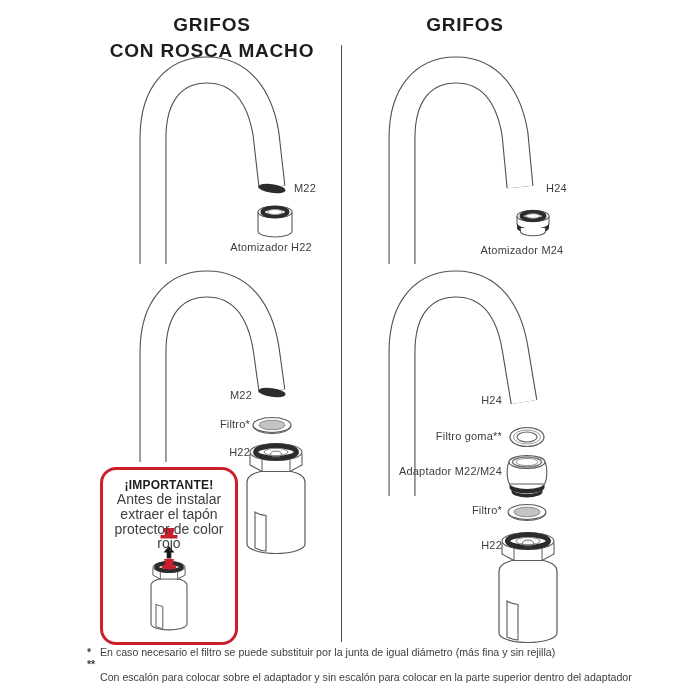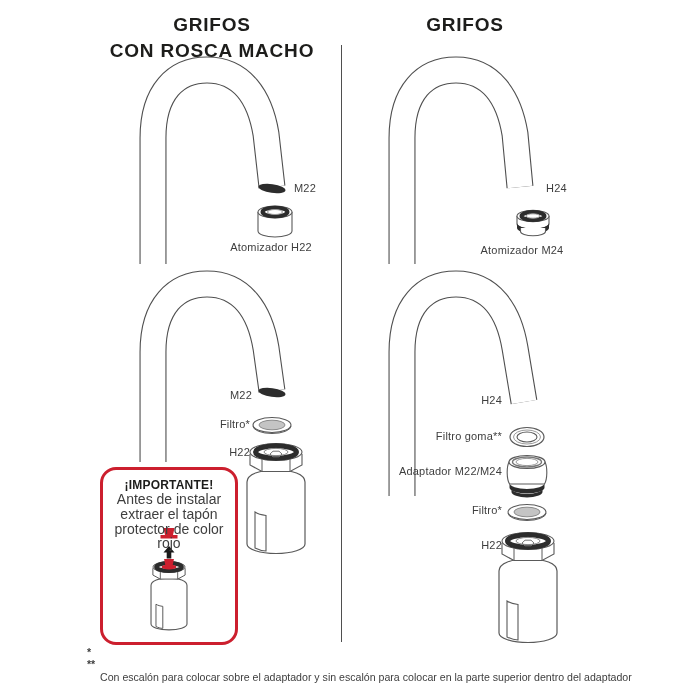--- a/index.html
+++ b/index.html
@@ -168,20 +168,21 @@
   <div class="imp-box">
     <div class="imp-title">¡IMPORTANTE!</div>
     <div class="imp-line">Antes de instalar</div>
     <div class="imp-line">extraer el tapón</div>
     <div class="imp-line">protector de color rojo</div>
   </div>
 
   <div class="footnotes">
     <div class="fn-row">
       <span class="fn-marker">*</span>
+      <span>En caso necesario el filtro se puede substituir por la junta de igual diámetro (más fina y sin rejilla)</span>
     </div>
     <div class="fn-row">
       <span class="fn-marker">**</span>
     </div>
     <div class="fn-row">
       <span class="fn-marker"></span>
       <span>Con escalón para colocar sobre el adaptador y sin escalón para colocar en la parte superior dentro del adaptador</span>
     </div>
   </div>
 

